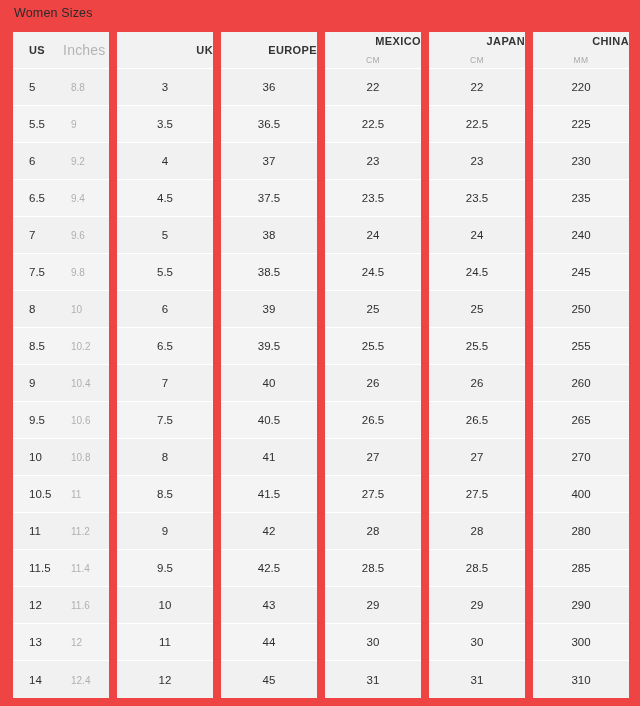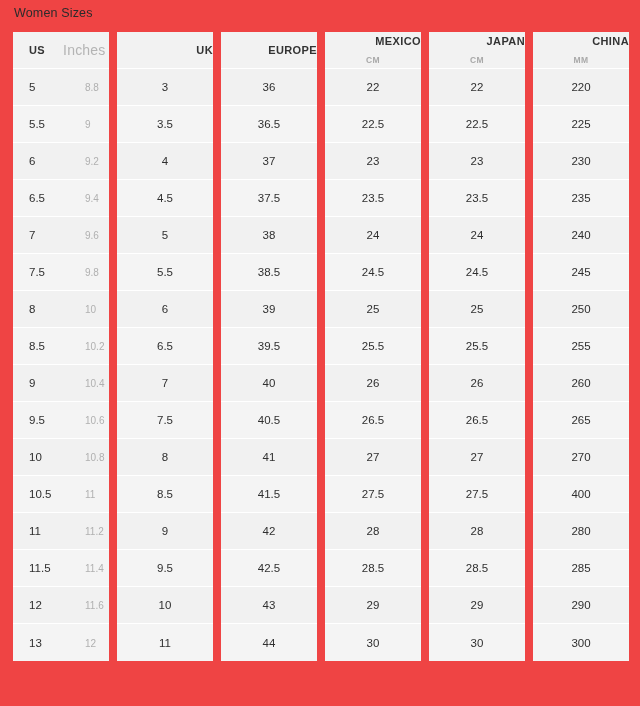--- a/index.html
+++ b/index.html
@@ -61,21 +61,21 @@
     border-bottom: 1px solid #ffffff;
   }
   thead th .hd-main {
     display: block;
     line-height: 13px;
     text-align: right;
   }
   thead th .hd-sub {
     display: block;
     font-size: 8.5px;
-    font-weight: bold;
+    font-weight: normal;
     color: #a9a9a9;
     letter-spacing: 0.5px;
     line-height: 11px;
     margin-top: 7px;
   }
   thead th.us-head {
     text-align: left;
   }
   thead th.us-head .us-head-inner {
     display: flex;
@@ -116,21 +116,21 @@
     padding-left: 16px;
   }
   td.us-cell .v-us {
     font-size: 11.5px;
     color: #2f2f2f;
     min-width: 28px;
   }
   td.us-cell .v-in {
     font-size: 10px;
     color: #b0b0b0;
-    margin-left: 28px;
+    margin-left: 14px;
   }
 </style>
 </head>
 <body>
 
 <div id="page">
 
   <div id="title">Women Sizes</div>
 
   <div id="table-wrap">
@@ -373,17 +373,30 @@
                 <span class="v-us">13</span>
                 <span class="v-in">12</span>
               </span>
             </td>
             <td>11</td>
             <td>44</td>
             <td>30</td>
             <td>30</td>
             <td>300</td>
           </tr>
+          <tr class="row-a">
+            <td class="us-cell">
+              <span class="us-inner">
+                <span class="v-us">14</span>
+                <span class="v-in">12.4</span>
+              </span>
+            </td>
+            <td>12</td>
+            <td>45</td>
+            <td>31</td>
+            <td>31</td>
+            <td>310</td>
+          </tr>
         </tbody>
     </table>
   </div>
 
 </div>
 
 </body></html>

